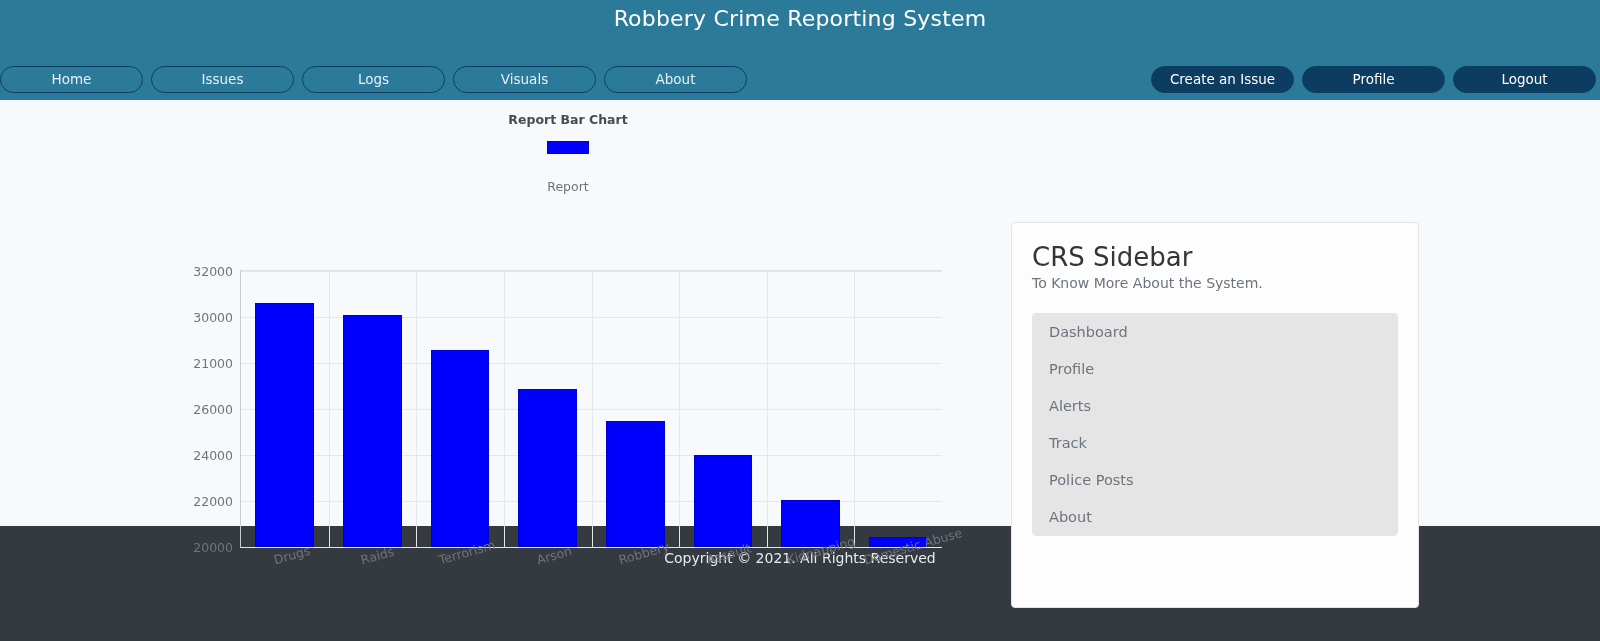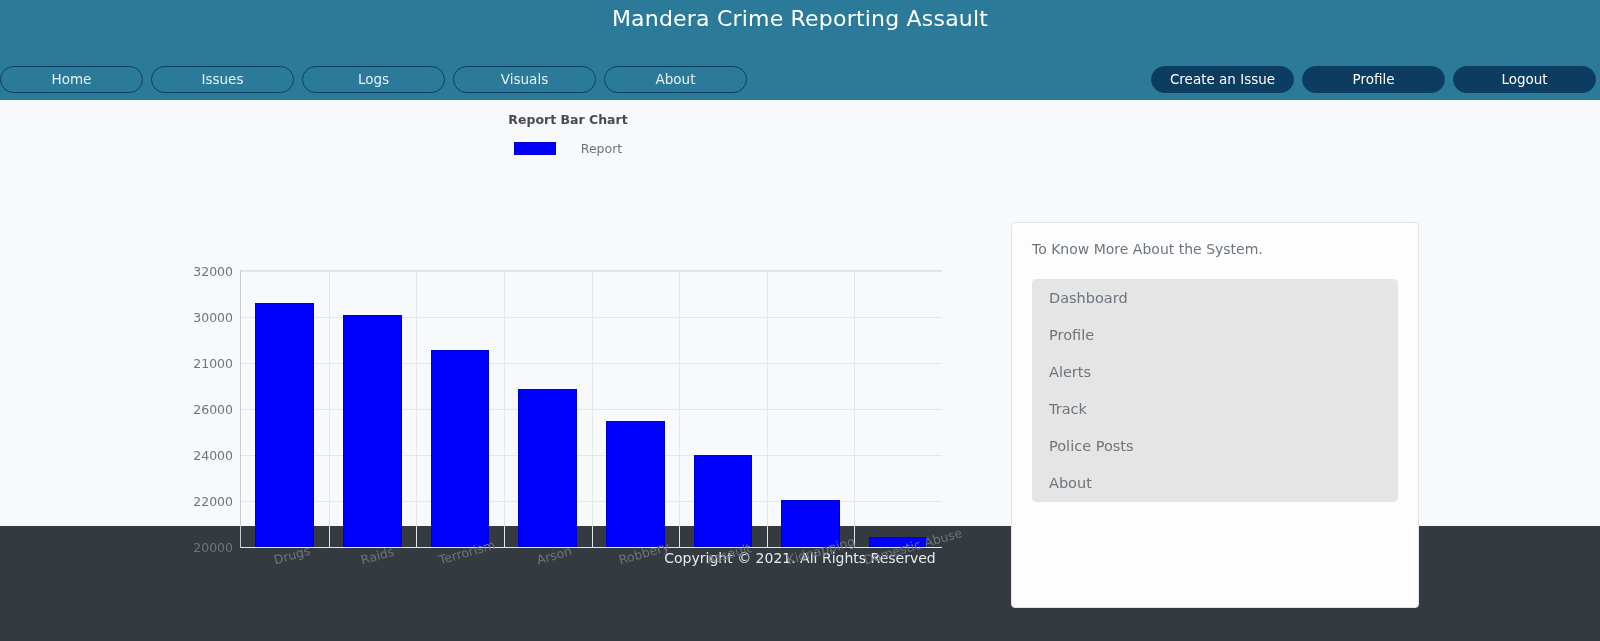--- a/index.html
+++ b/index.html
@@ -95,20 +95,21 @@
     padding-top: 11px;
     width: 1136px;
   }
   .chart-legend {
     display: flex;
     align-items: center;
     justify-content: center;
     gap: 25px;
     margin-top: 14px;
     width: 1136px;
+    flex-direction: column;
   }
   .legend-swatch {
     width: 42px;
     height: 13px;
     background: #0000ff;
     border: 1px solid #0000cc;
   }
   .legend-label {
     font-size: 12.5px;
     color: #6c757d;
@@ -226,21 +227,21 @@
     align-items: flex-start;
     justify-content: center;
     padding-top: 24px;
     font-size: 14px;
   }
 </style>
 </head>
 <body>
 
 <div class="header">
-  <div class="header-title">Mandera Crime Reporting Assault</div>
+  <div class="header-title">Robbery Crime Reporting System</div>
 
   <div class="navbar">
     <div class="nav-left">
       <div class="nav-pill w-home">Home</div>
       <div class="nav-pill w-issues">Issues</div>
       <div class="nav-pill w-logs">Logs</div>
       <div class="nav-pill w-visuals">Visuals</div>
       <div class="nav-pill w-about">About</div>
     </div>
     <div class="nav-right">
@@ -320,20 +321,21 @@
         </div>
         <div class="bar-slot">
           <div class="bar" style="height: 3.75%;"></div>
           <div class="xtick" style="margin-left: -36.4px;">Domestic Abuse</div>
         </div>
       </div>
   </div>
 
   <div class="sidebar-card">
     <div class="sidebar-inner">
+      <div class="sidebar-title">CRS Sidebar</div>
       <div class="sidebar-sub">To Know More About the System.</div>
       <div class="list-group" id="sidebar-list">
           <div class="list-item">Dashboard</div>
           <div class="list-item">Profile</div>
           <div class="list-item">Alerts</div>
           <div class="list-item">Track</div>
           <div class="list-item">Police Posts</div>
           <div class="list-item">About</div>
         </div>
     </div>

